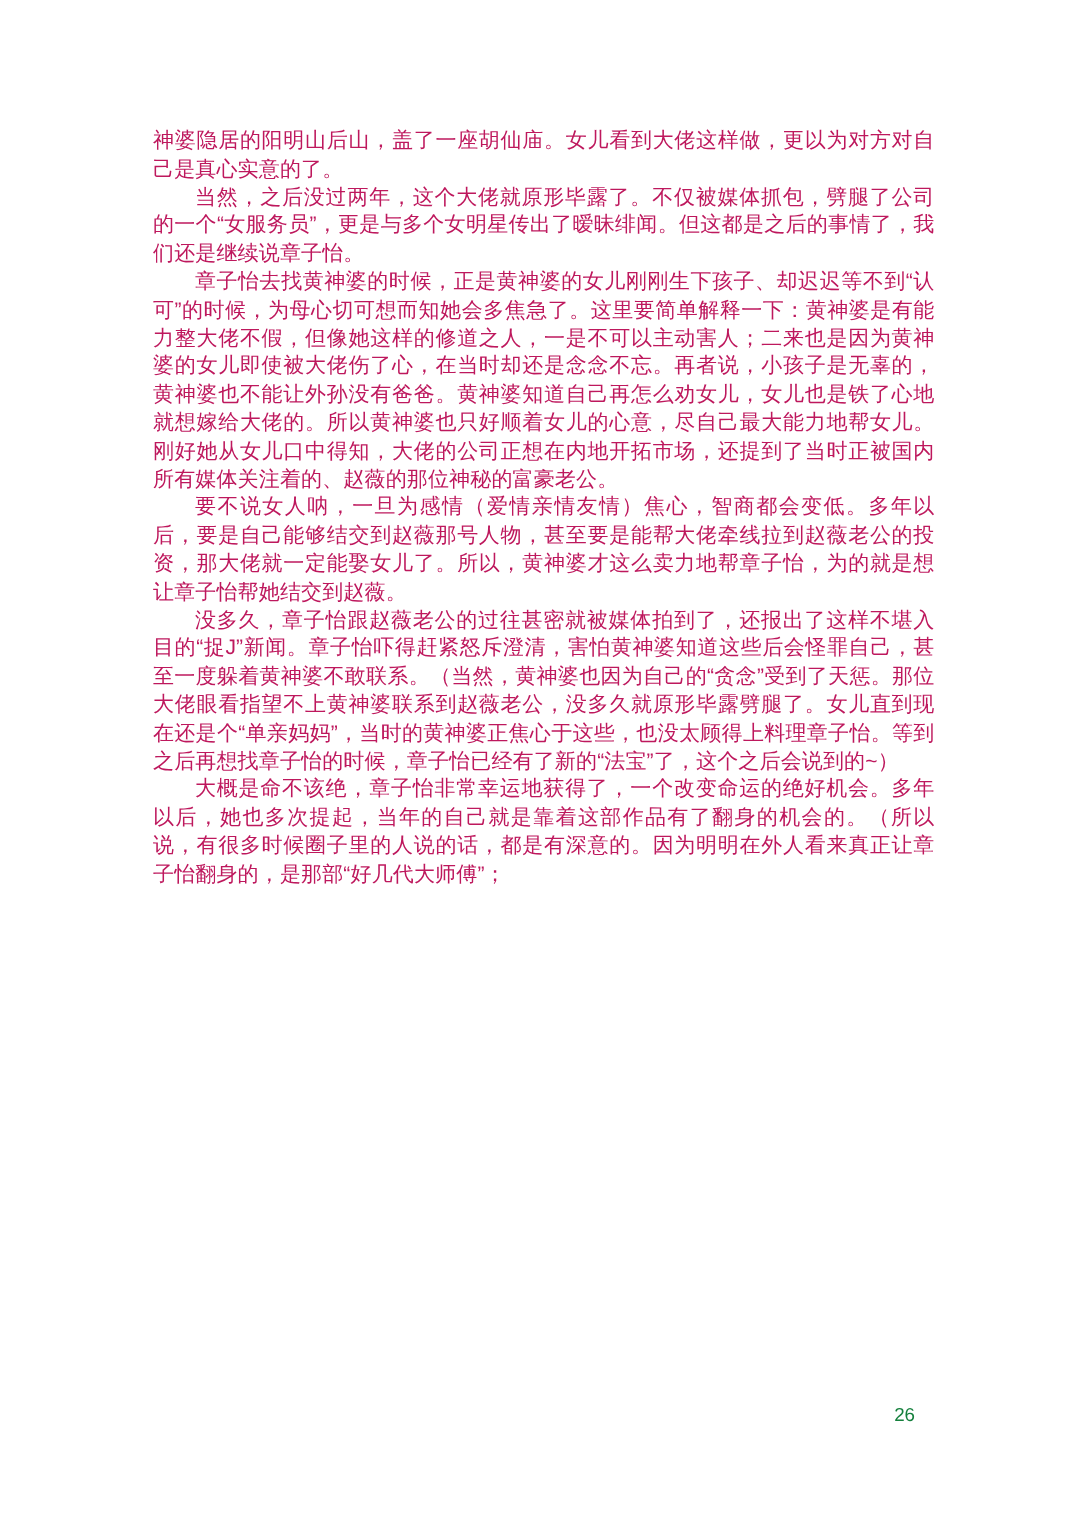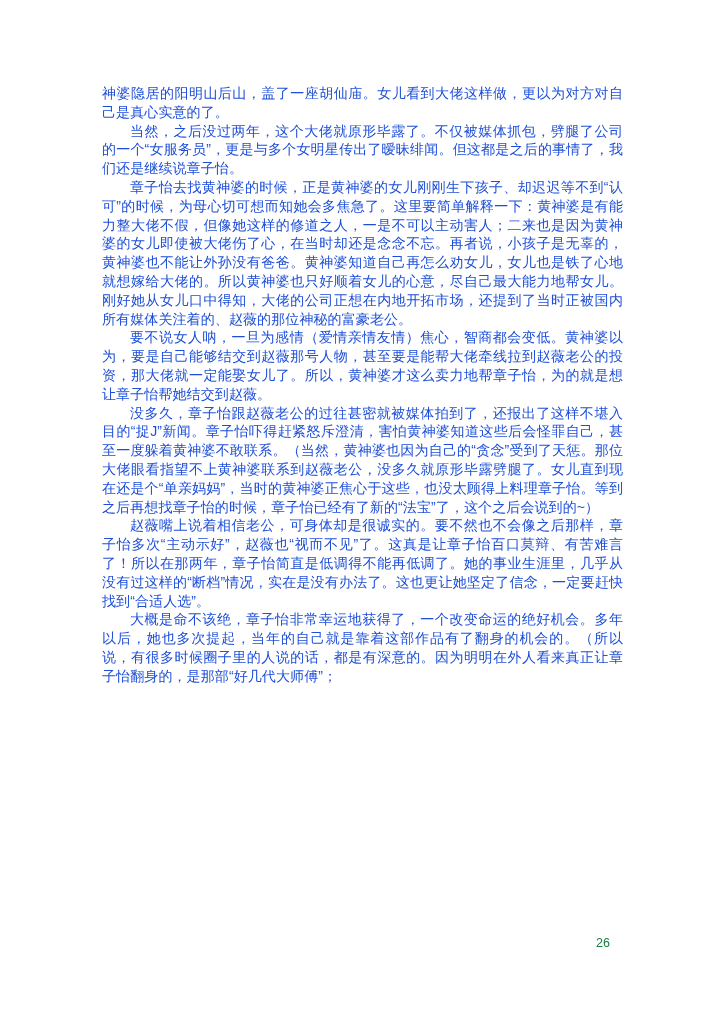--- a/index.html
+++ b/index.html
@@ -22,21 +22,21 @@
     height: 1024px;
     background: #ffffff;
   }
   .text-block {
     position: absolute;
     left: 102px;
     top: 84px;
     width: 521px;
     font-size: 14px;
     line-height: 18.8px;
-    color: #1d4ed8;
+    color: #be185d;
     font-weight: 500;
     text-align: justify;
     text-justify: inter-ideograph;
     letter-spacing: 0.1px;
   }
   .para {
     margin: 0;
     padding: 0;
     text-indent: 2em;
   }
@@ -55,19 +55,18 @@
   }
 </style>
 </head>
 <body>
 
 <div class="page">
   <div class="text-block">
     <p class="para no-indent">神婆隐居的阳明山后山，盖了一座胡仙庙。女儿看到大佬这样做，更以为对方对自己是真心实意的了。</p>
     <p class="para">当然，之后没过两年，这个大佬就原形毕露了。不仅被媒体抓包，劈腿了公司的一个“女服务员”，更是与多个女明星传出了暧昧绯闻。但这都是之后的事情了，我们还是继续说章子怡。</p>
     <p class="para">章子怡去找黄神婆的时候，正是黄神婆的女儿刚刚生下孩子、却迟迟等不到“认可”的时候，为母心切可想而知她会多焦急了。这里要简单解释一下：黄神婆是有能力整大佬不假，但像她这样的修道之人，一是不可以主动害人；二来也是因为黄神婆的女儿即使被大佬伤了心，在当时却还是念念不忘。再者说，小孩子是无辜的，黄神婆也不能让外孙没有爸爸。黄神婆知道自己再怎么劝女儿，女儿也是铁了心地就想嫁给大佬的。所以黄神婆也只好顺着女儿的心意，尽自己最大能力地帮女儿。刚好她从女儿口中得知，大佬的公司正想在内地开拓市场，还提到了当时正被国内所有媒体关注着的、赵薇的那位神秘的富豪老公。</p>
-    <p class="para">要不说女人呐，一旦为感情（爱情亲情友情）焦心，智商都会变低。黄神婆以为，要是自己能够结交到赵薇那号人物，甚至要是能帮大佬牵线拉到赵薇老公的投资，那大佬就一定能娶女儿了。所以，黄神婆才这么卖力地帮章子怡，为的就是想让章子怡帮她结交到赵薇。</p>
+    <p class="para">要不说女人呐，一旦为感情（爱情亲情友情）焦心，智商都会变低。多年以后，要是自己能够结交到赵薇那号人物，甚至要是能帮大佬牵线拉到赵薇老公的投资，那大佬就一定能娶女儿了。所以，黄神婆才这么卖力地帮章子怡，为的就是想让章子怡帮她结交到赵薇。</p>
     <p class="para">没多久，章子怡跟赵薇老公的过往甚密就被媒体拍到了，还报出了这样不堪入目的“捉J”新闻。章子怡吓得赶紧怒斥澄清，害怕黄神婆知道这些后会怪罪自己，甚至一度躲着黄神婆不敢联系。（当然，黄神婆也因为自己的“贪念”受到了天惩。那位大佬眼看指望不上黄神婆联系到赵薇老公，没多久就原形毕露劈腿了。女儿直到现在还是个“单亲妈妈”，当时的黄神婆正焦心于这些，也没太顾得上料理章子怡。等到之后再想找章子怡的时候，章子怡已经有了新的“法宝”了，这个之后会说到的~）</p>
-    <p class="para">赵薇嘴上说着相信老公，可身体却是很诚实的。要不然也不会像之后那样，章子怡多次“主动示好”，赵薇也“视而不见”了。这真是让章子怡百口莫辩、有苦难言了！所以在那两年，章子怡简直是低调得不能再低调了。她的事业生涯里，几乎从没有过这样的“断档”情况，实在是没有办法了。这也更让她坚定了信念，一定要赶快找到“合适人选”。</p>
     <p class="para">大概是命不该绝，章子怡非常幸运地获得了，一个改变命运的绝好机会。多年以后，她也多次提起，当年的自己就是靠着这部作品有了翻身的机会的。（所以说，有很多时候圈子里的人说的话，都是有深意的。因为明明在外人看来真正让章子怡翻身的，是那部“好几代大师傅”；</p>
   </div>
   <div class="page-number">26</div>
 </div>
 
 </body></html>

